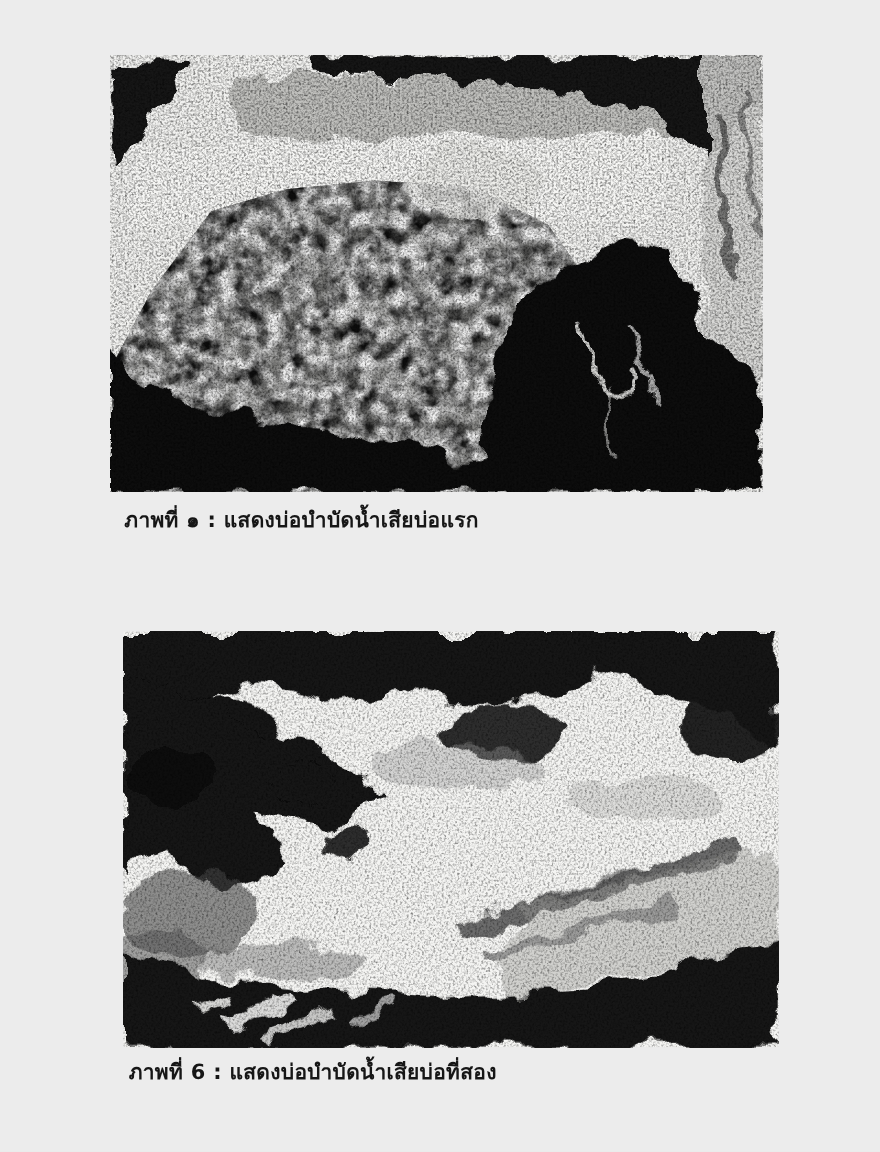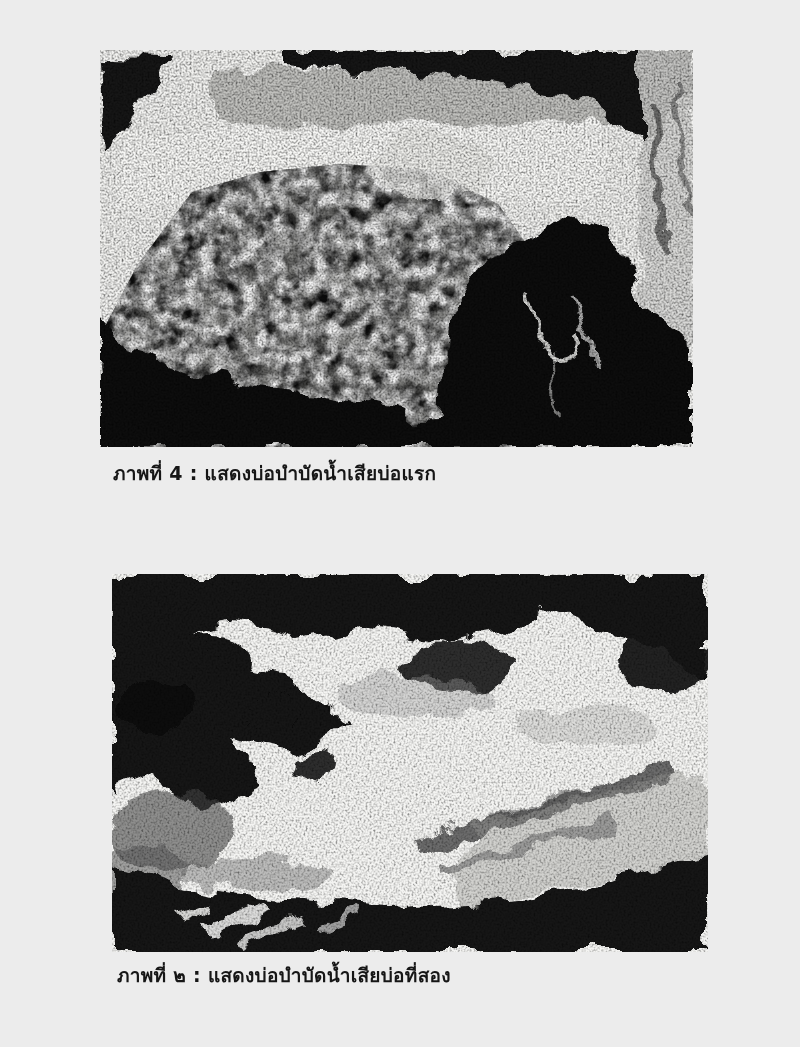--- a/index.html
+++ b/index.html
@@ -92,21 +92,21 @@
           <path d="M574,34 L588,164" stroke="#333333" stroke-width="5" opacity="0.45" fill="none"></path>
 
           <path d="M430,240 C445,270 430,300 455,310 C470,318 490,300 480,280" stroke="#f2f2f0" stroke-width="4" fill="none" opacity="0.85"></path>
           <path d="M470,250 C480,275 500,285 495,315" stroke="#eeeeee" stroke-width="3" fill="none" opacity="0.7"></path>
           <path d="M452,300 C460,325 448,345 462,365" stroke="#e5e5e3" stroke-width="3" fill="none" opacity="0.55"></path>
         </g>
 
         <rect width="593" height="397" filter="url(#p1grain)" opacity="0.6"></rect>
       </svg>
     </div>
-    <figcaption class="caption cap1">ภาพที่ 4 : แสดงบ่อบำบัดน้ำเสียบ่อแรก</figcaption>
+    <figcaption class="caption cap1">ภาพที่ ๑ : แสดงบ่อบำบัดน้ำเสียบ่อแรก</figcaption>
   </figure>
 
   <figure>
     <div class="photo photo2" aria-label="Grainy black-and-white photograph of the second wastewater treatment pond: bright reflective water in the centre, dark vegetation along the top and left edges, and a dark earthen bank sweeping across the bottom">
       <svg width="596" height="378" viewBox="0 0 596 378" preserveAspectRatio="none">
         <defs>
           <filter id="p2r" x="-15%" y="-15%" width="130%" height="130%">
             <feTurbulence type="fractalNoise" baseFrequency="0.028" numOctaves="4" seed="5" result="t"></feTurbulence>
             <feDisplacementMap in="SourceGraphic" in2="t" scale="30" xChannelSelector="R" yChannelSelector="G"></feDisplacementMap>
           </filter>
@@ -147,16 +147,16 @@
 
           <path d="M60,346 L96,332 L100,339 L66,353 Z" fill="#ececea" opacity="0.9"></path>
           <path d="M92,353 L152,330 L159,338 L100,362 Z" fill="#f1f1ef" opacity="0.9"></path>
           <path d="M122,366 L187,341 L193,349 L129,374 Z" fill="#e8e8e6" opacity="0.85"></path>
           <path d="M206,353 L247,338 L251,345 L211,359 Z" fill="#dddddd" opacity="0.7"></path>
         </g>
 
         <rect width="596" height="378" filter="url(#p2grain)" opacity="0.55"></rect>
       </svg>
     </div>
-    <figcaption class="caption cap2">ภาพที่ ๒ : แสดงบ่อบำบัดน้ำเสียบ่อที่สอง</figcaption>
+    <figcaption class="caption cap2">ภาพที่ 6 : แสดงบ่อบำบัดน้ำเสียบ่อที่สอง</figcaption>
   </figure>
 
 </div>
 
 </body></html>

